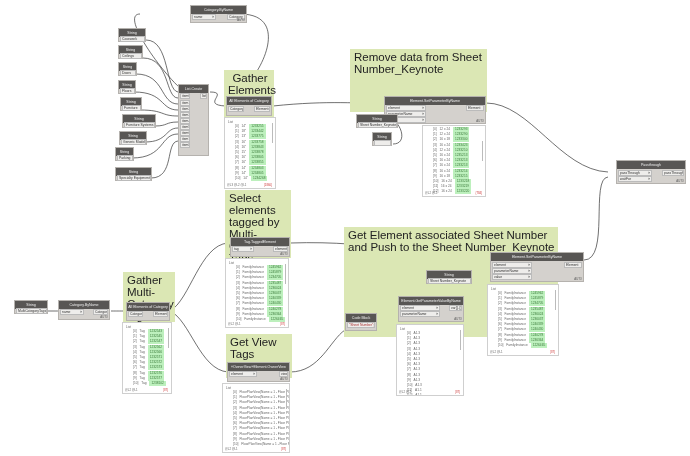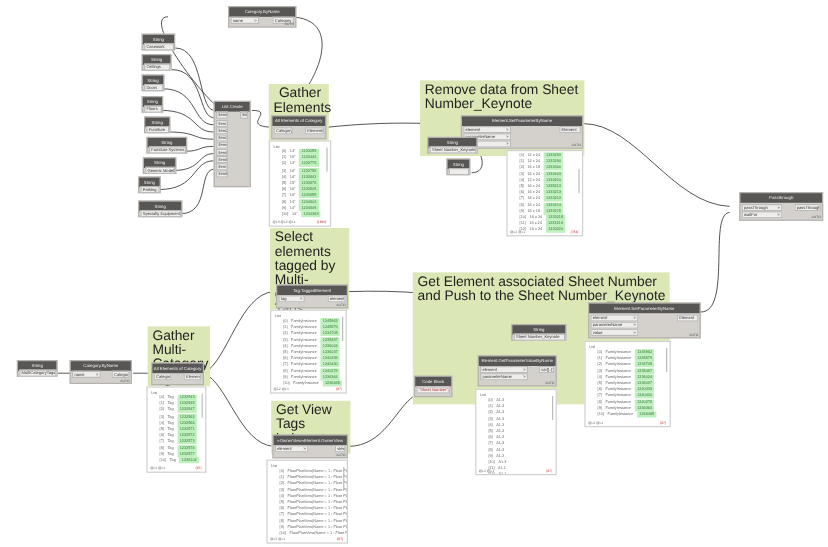--- a/index.html
+++ b/index.html
@@ -51,21 +51,21 @@
     <path d="M377,305 C385,305 385,300 396,303"></path>
     <path d="M375,324 C385,324 385,311 396,311"></path>
     <path d="M473,280 C480,280 475,268 490,268"></path>
     <path d="M442,303 C470,303 470,275 490,275"></path>
   </g>
 </svg>
 
 <div class="group" style="left:224px;top:70px;width:50px;height:60px;">
   <div class="group-title" style="width:44px;text-align:center;">Gather Elements</div>
 </div>
-<div class="group" style="left:350px;top:67px;width:137px;height:63px;">
+<div class="group" style="left:350px;top:49px;width:137px;height:63px;">
   <div class="group-title" style="width:130px;">Remove data from Sheet Number_Keynote</div>
 </div>
 <div class="group" style="left:225px;top:190px;width:66px;height:68px;">
   <div class="group-title" style="width:62px;">Select elements tagged by Multi-Category Tags</div>
 </div>
 <div class="group" style="left:123px;top:272px;width:52px;height:50px;">
   <div class="group-title" style="width:48px;">Gather Multi-Category tags</div>
 </div>
 <div class="group" style="left:226px;top:334px;width:66px;height:44px;">
   <div class="group-title" style="width:62px;">Get View Tags belong to</div>

